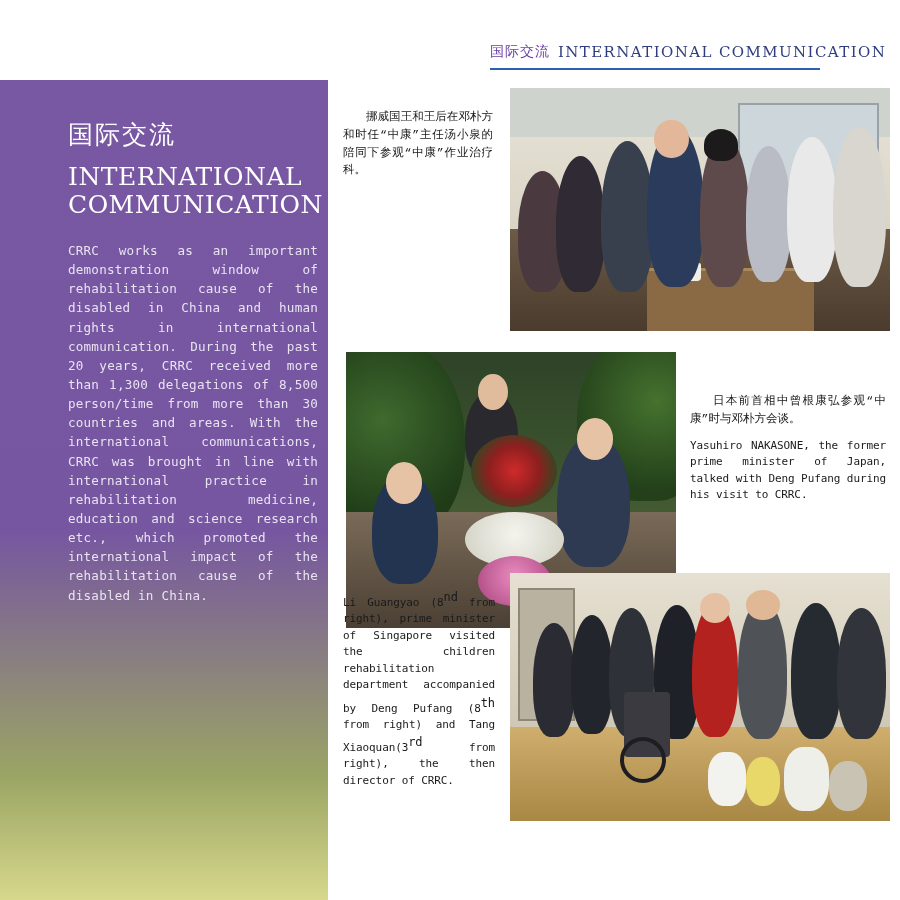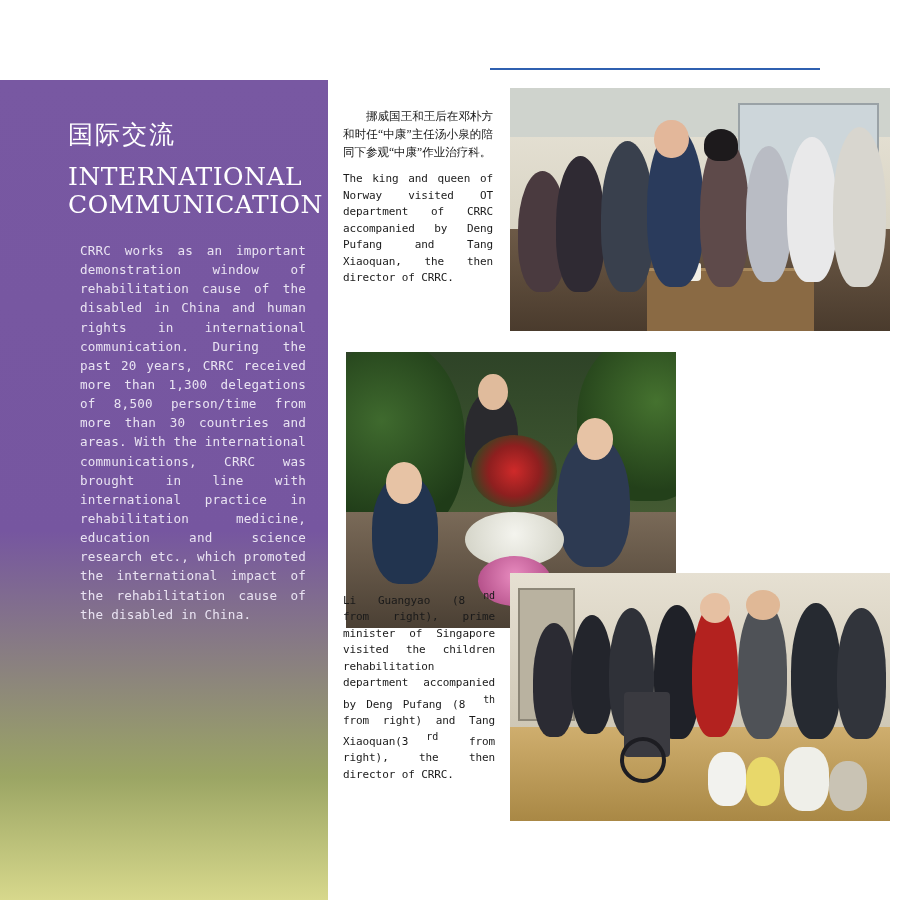--- a/index.html
+++ b/index.html
@@ -102,21 +102,21 @@
     text-align: justify;
     text-indent: 2em;
     margin: 0 0 10px 0;
   }
   .body-en {
     font-family: "DejaVu Sans Mono", monospace;
     font-size: 12.6px;
     line-height: 1.52;
     color: #e9e3f2;
     text-align: justify;
-    margin: 12px;
+    margin: 0;
     letter-spacing: 0.2px;
   }
 
   
   .content {
     position: absolute;
     left: 328px;
     top: 80px;
     width: 572px;
     height: 820px;
@@ -130,38 +130,38 @@
   .photo .sky { position:absolute; left:0; top:0; right:0; bottom:0; }
 
   
   .block1-caption {
     position: absolute;
     left: 15px;
     top: 28px;
     width: 150px;
   }
   .cap-cn {
-    font-family: Liberation Serif, serif;
+    font-family: Liberation Mono, monospace;
     font-size: 11.5px;
     line-height: 1.55;
     color: #1a1a1a;
     text-indent: 2em;
     margin: 0 0 10px 0;
     text-align: justify;
   }
   .cap-en {
     font-family: "DejaVu Sans Mono", monospace;
     font-size: 11px;
     line-height: 1.5;
     color: #1a1a1a;
     margin: 0;
     text-align: justify;
     letter-spacing: -0.1px;
   }
-  .cap-en sup { font-size: 10px; margin-left: 18px; }
+  .cap-en sup { font-size: 12px; }
 
   #photo1 {
     left: 182px; top: 8px; width: 380px; height: 243px;
   }
   #photo2 {
     left: 18px; top: 272px; width: 330px; height: 276px;
   }
   .block2-caption {
     position: absolute;
     left: 362px;
@@ -203,36 +203,38 @@
   .p3-door { position:absolute; left:2%; top:6%; width:14%; height:52%; background:#b9b2a0; border:2px solid #8d8778; }
   .p3-floor { position:absolute; left:0; top:62%; width:100%; height:38%; background:linear-gradient(180deg,#cfae6e,#a98845); }
   .p3-chair { position:absolute; left:30%; top:48%; width:12%; height:26%; background:#3a3a40; border-radius:4px; }
   .p3-wheel { position:absolute; left:29%; top:66%; width:38px; height:38px; border:4px solid #1d1d22; border-radius:50%; background:transparent; }
 </style>
 </head>
 <body>
 
 <div class="page">
 
+  <div class="running-head">
+    <span class="cn">国际交流</span><span class="en">INTERNATIONAL COMMUNICATION</span>
+  </div>
   <div class="head-rule"></div>
 
   <div class="left-panel">
     <div class="left-panel-inner"></div>
     <div class="panel-content">
       <h1 class="title-cn">国际交流</h1>
       <h2 class="title-en">INTERNATIONAL COMMUNICATION</h2>
       <p class="body-en">CRRC works as an important demonstration window of rehabilitation cause of the disabled in China and human rights in international communication. During the past 20 years, CRRC received more than 1,300 delegations of 8,500 person/time from more than 30 countries and areas. With the international communications, CRRC was brought in line with international practice in rehabilitation medicine, education and science research etc., which promoted the international impact of the rehabilitation cause of the disabled in China.</p>
     </div>
   </div>
 
   <div class="content">
 
     <div class="block1-caption">
       <p class="cap-cn">挪威国王和王后在邓朴方和时任“中康”主任汤小泉的陪同下参观“中康”作业治疗科。</p>
-      <p class="cap-en">The king and queen of Norway visited OT department of CRRC accompanied by Deng Pufang and Tang Xiaoquan, the then director of CRRC.</p>
     </div>
 
     <div class="photo" id="photo1">
       <div class="sky">
         <div class="p1-wall"></div>
         <div class="p1-wall2"></div>
         <div class="p1-win"></div>
         <div class="p1-floor"></div>
         <div class="p1-table"></div>
         <div class="p1-cup"></div>
@@ -260,20 +262,24 @@
         <div class="fig" style="left:36%;top:14%;width:16%;height:32%;background:#2a2a2e;"></div>
         <div class="fig" style="left:40%;top:8%;width:9%;height:13%;background:#e0bb9c;border-radius:50%;"></div>
         <div class="fig" style="left:64%;top:30%;width:22%;height:48%;background:#2d3a52;"></div>
         <div class="fig" style="left:70%;top:24%;width:11%;height:15%;background:#e7c3a5;border-radius:50%;"></div>
         <div class="p2-flowers"></div>
         <div class="p2-white"></div>
         <div class="p2-pink"></div>
       </div>
     </div>
 
+    <div class="block2-caption">
+      <p class="cap-cn">日本前首相中曾根康弘参观“中康”时与邓朴方会谈。</p>
+      <p class="cap-en">Yasuhiro NAKASONE, the former prime minister of Japan, talked with Deng Pufang during his visit to CRRC.</p>
+    </div>
 
     <div class="block3-caption">
       <p class="cap-en"><span>Li Guangyao (8</span><sup>nd</sup><span> from right), prime minister of Singapore visited the children rehabilitation department accompanied by Deng Pufang (8</span><sup>th</sup><span> from right) and Tang Xiaoquan(3</span><sup>rd</sup><span> from right), the then director of CRRC.</span></p>
     </div>
 
     <div class="photo" id="photo3">
       <div class="sky">
         <div class="p3-wallA"></div>
         <div class="p3-door"></div>
         <div class="p3-floor"></div>

